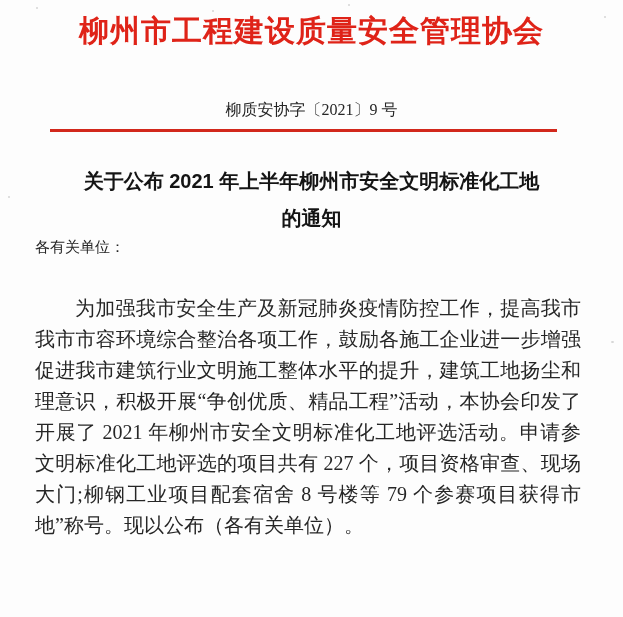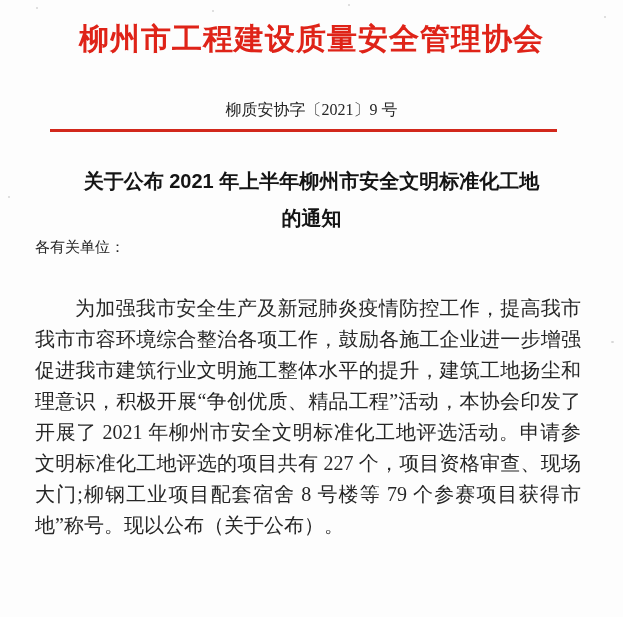--- a/index.html
+++ b/index.html
@@ -5,21 +5,21 @@
   html, body { margin: 0; padding: 0; }
   body {
     width: 623px; height: 617px;
     background: var(--page_bg, #fdfdfd);
     position: relative;
     overflow: hidden;
     color: var(--text_black, #262626);
     font-family: "Liberation Serif", "DejaVu Serif", serif;
   }
   .org-title {
-    position: absolute; top: 19px; left: 0; width: 623px;
+    position: absolute; top: 11px; left: 0; width: 623px;
     margin: 0; text-align: center;
     font-size: 30px; font-weight: bold;
     color: var(--header_red, #df2318);
     letter-spacing: 1px;
     font-family: "Liberation Serif", "DejaVu Serif", serif;
   }
   .doc-no {
     position: absolute; top: 100px; left: 0; width: 623px;
     text-align: center; font-size: 16px; color: var(--text_black, #262626);
   }
@@ -73,21 +73,21 @@
   <div class="salutation">各有关单位：</div>
 
   <div class="body-text">
     <div class="body-line indent">为加强我市安全生产及新冠肺炎疫情防控工作，提高我市建筑施工管理水平，</div>
     <div class="body-line">我市市容环境综合整治各项工作，鼓励各施工企业进一步增强建筑安全文明施工管</div>
     <div class="body-line">促进我市建筑行业文明施工整体水平的提升，建筑工地扬尘和噪音整治，同时推进</div>
     <div class="body-line">理意识，积极开展“争创优质、精品工程”活动，本协会印发了《关于开展创建 2015</div>
     <div class="body-line">开展了 2021 年柳州市安全文明标准化工地评选活动。申请参加 2012 年上半年安全</div>
     <div class="body-line">文明标准化工地评选的项目共有 227 个，项目资格审查、现场复查工作已于 2021</div>
     <div class="body-line">大门;柳钢工业项目配套宿舍 8 号楼等 79 个参赛项目获得市级“安全文明标准化工</div>
-    <div class="body-line last">地”称号。现以公布（关于公布）。</div>
+    <div class="body-line last">地”称号。现以公布（各有关单位）。</div>
   </div>
 
   <div class="speck" style="left:36px; top:7px; width:2px; height:2px;"></div>
   <div class="speck" style="left:212px; top:10px; width:2px; height:2px;"></div>
   <div class="speck" style="left:348px; top:4px; width:2px; height:2px;"></div>
   <div class="speck" style="left:604px; top:16px; width:2px; height:2px;"></div>
   <div class="speck" style="left:8px; top:196px; width:2px; height:2px;"></div>
   <div class="speck" style="left:611px; top:341px; width:3px; height:2px;"></div>
 
 </div>

